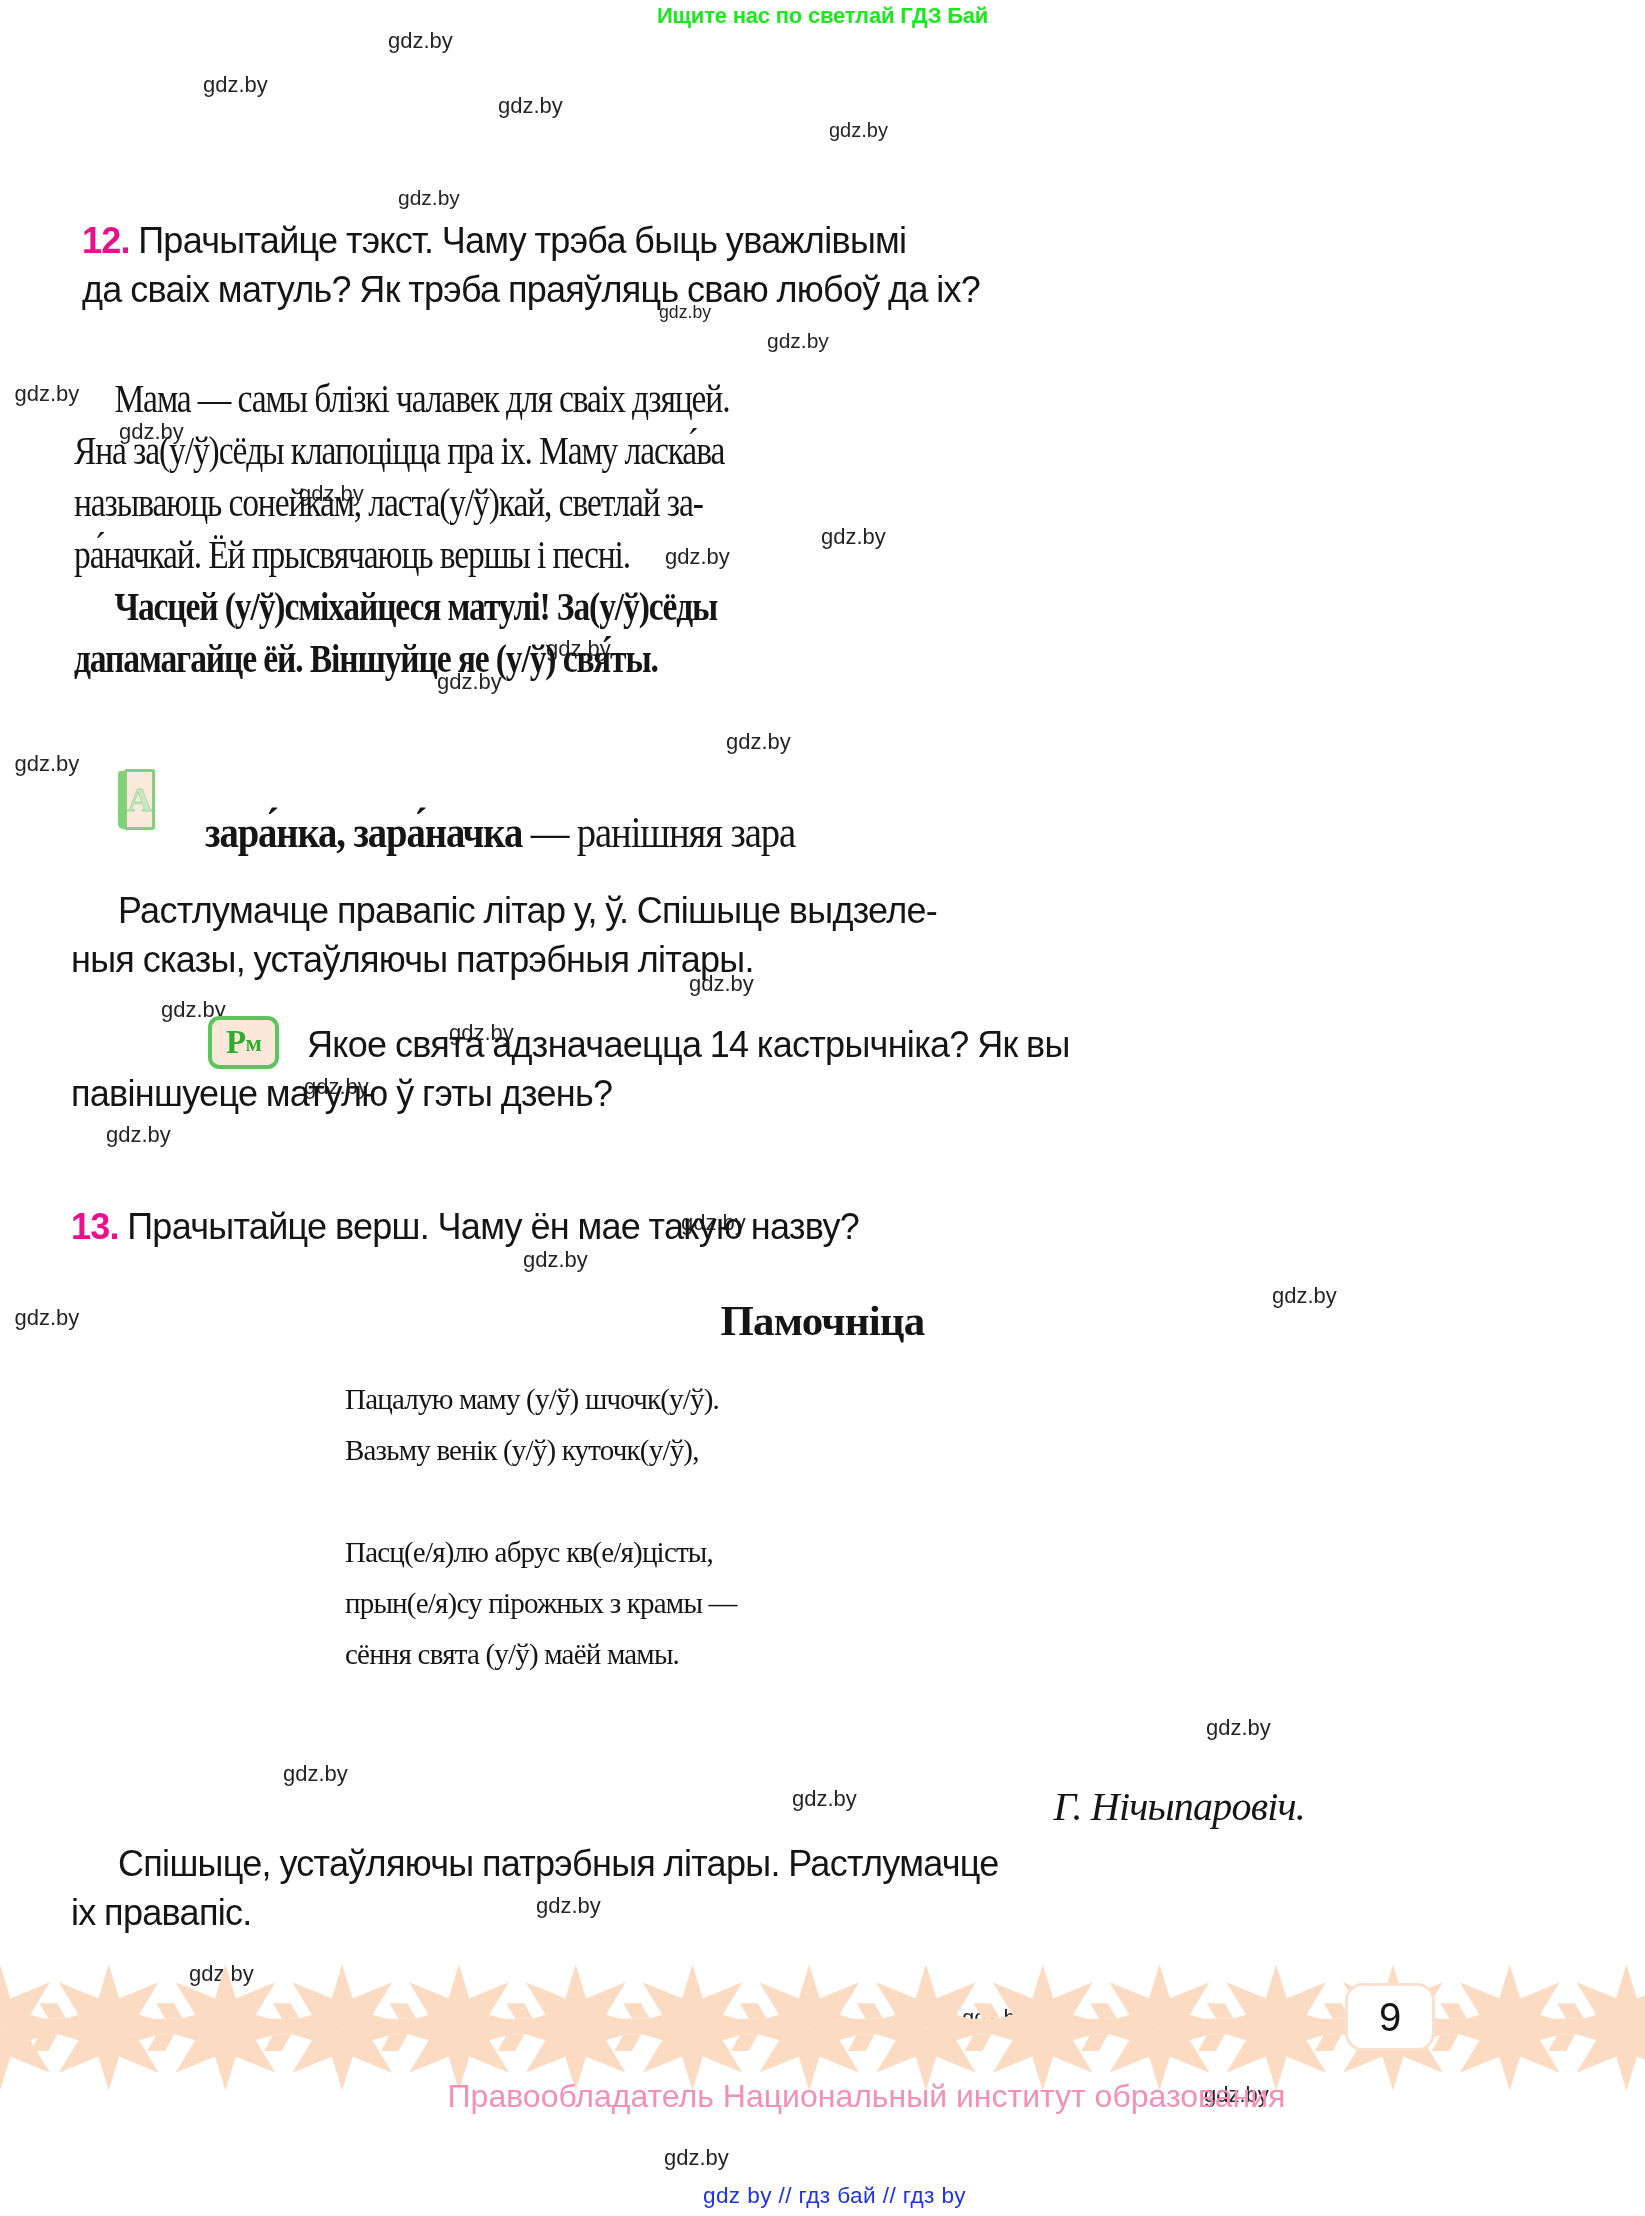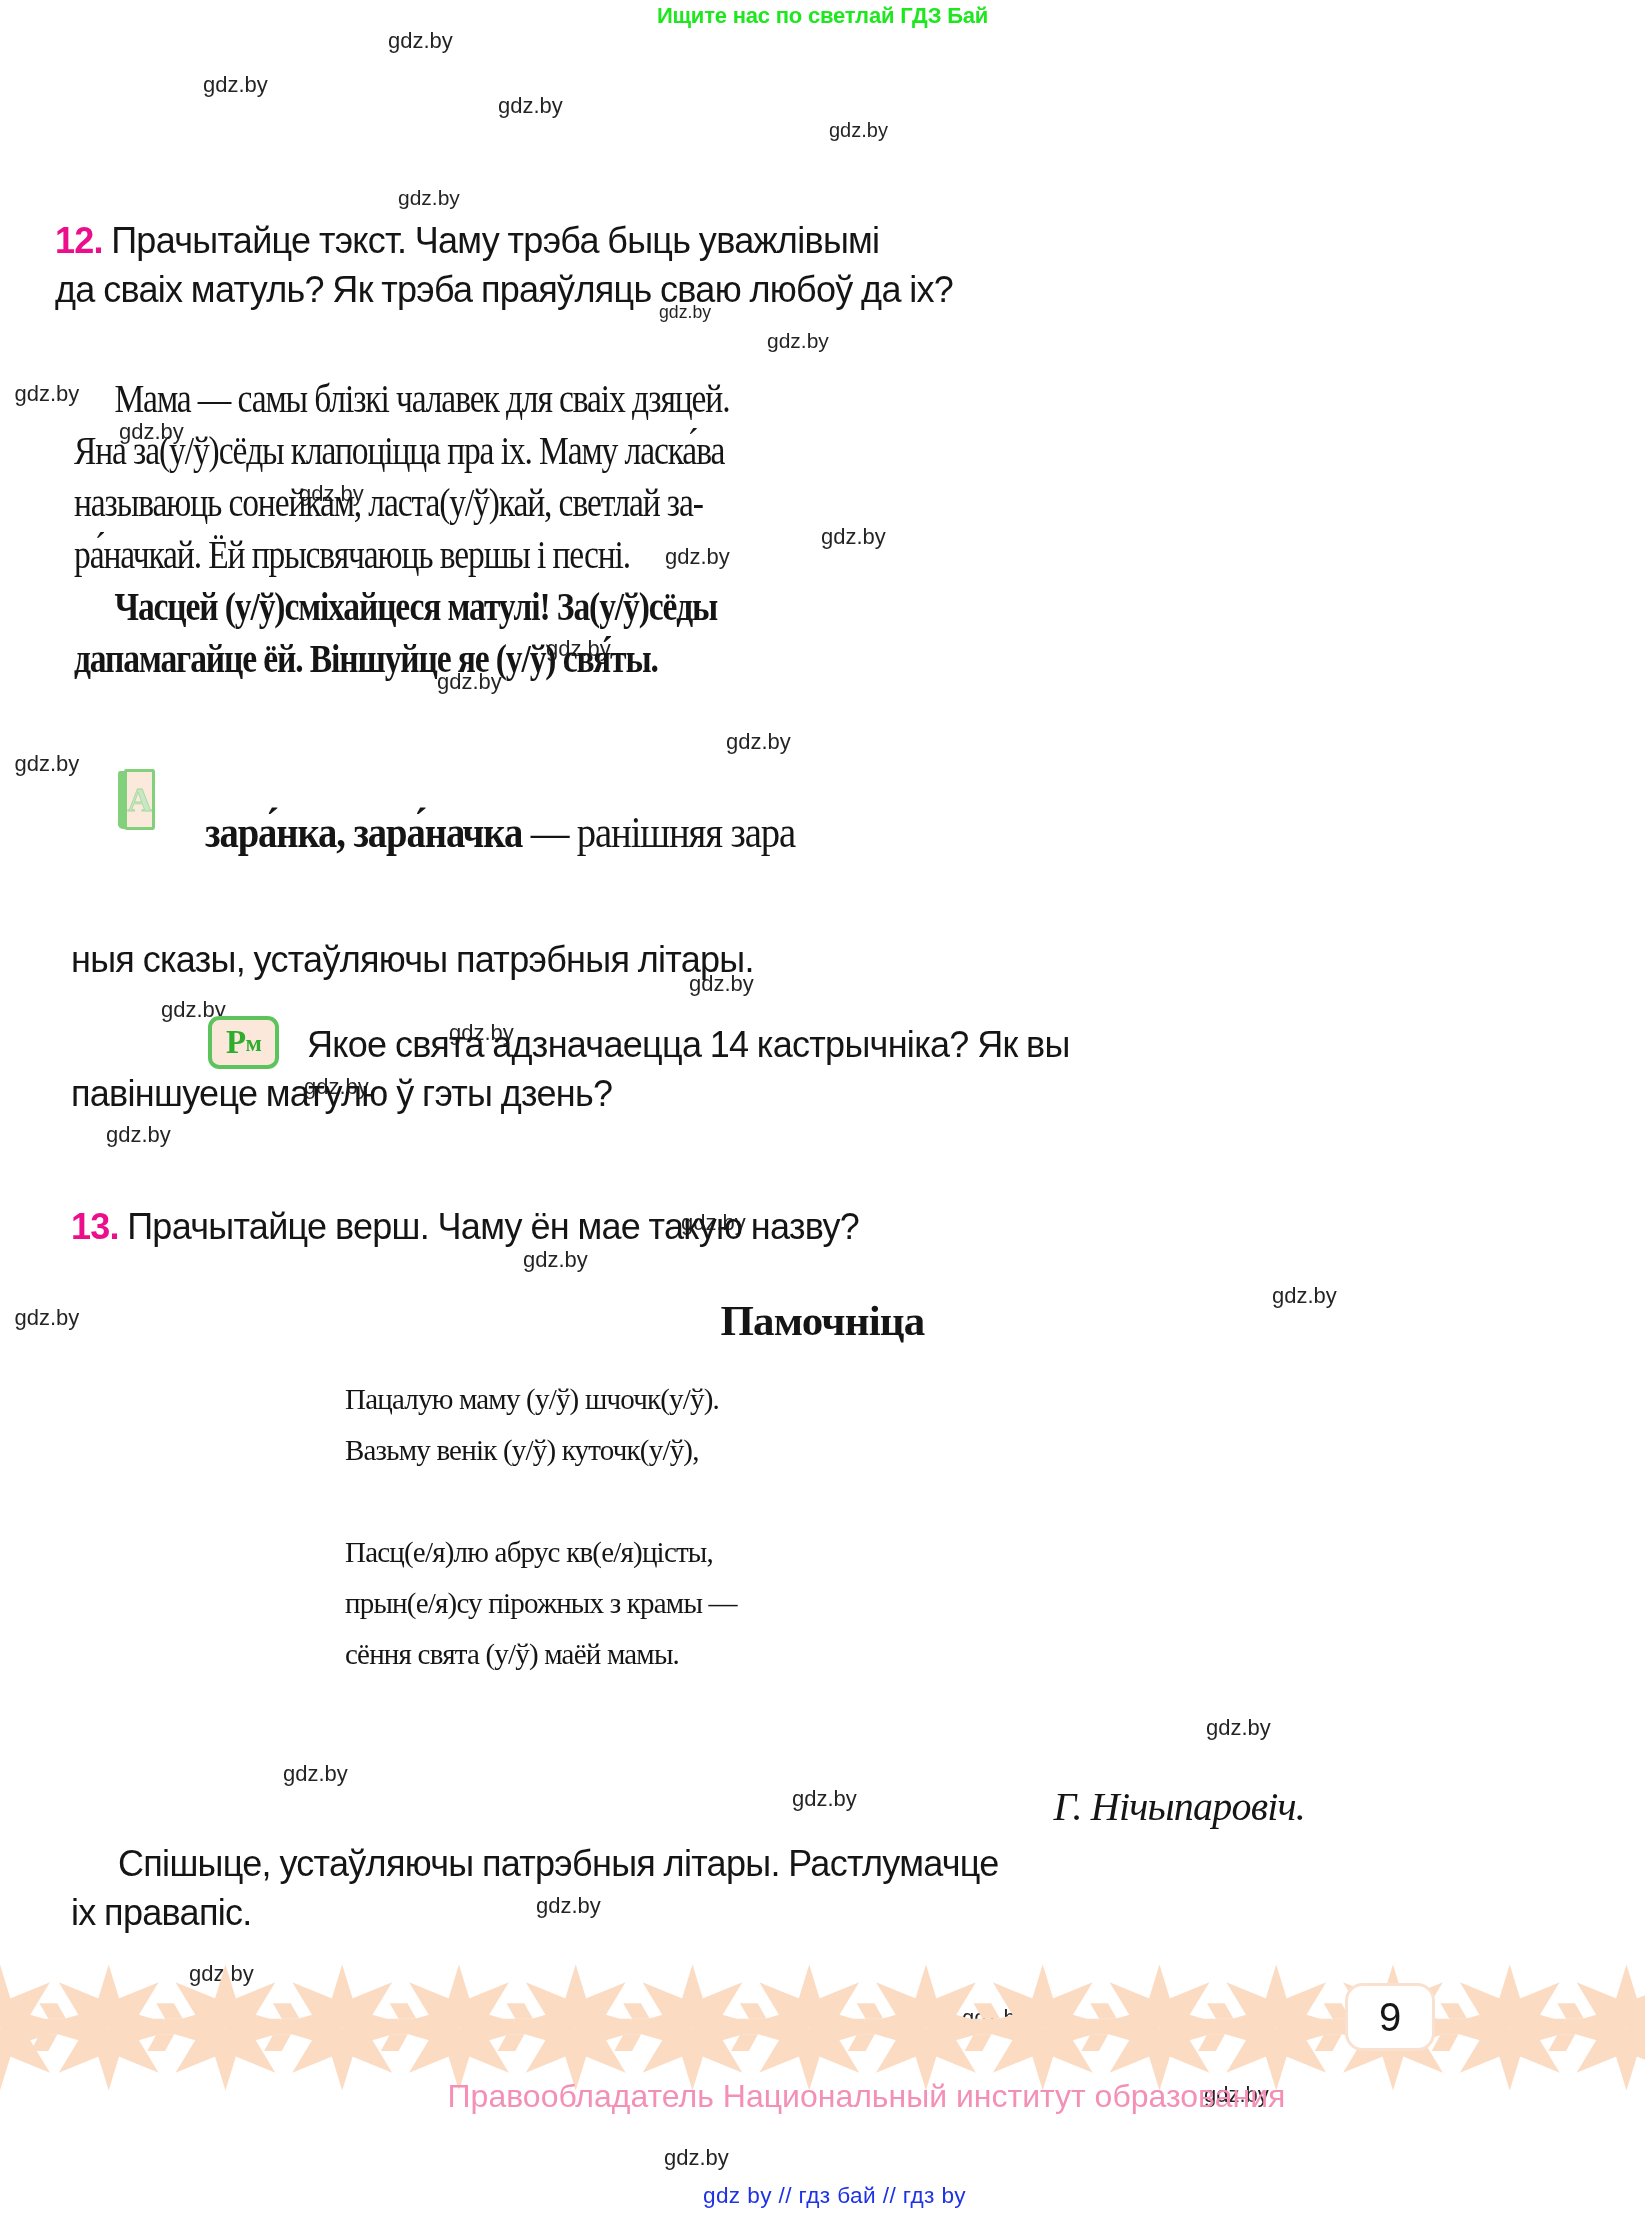--- a/index.html
+++ b/index.html
@@ -202,21 +202,21 @@
   <div class="wm" style="left:726px;  top:729px; font-size:22px;">gdz.by</div>
   <div class="wm" style="left:14.5px;   top:751px; font-size:22px;">gdz.by</div>
   <div class="wm" style="left:689px;  top:971px; font-size:22px;">gdz.by</div>
   <div class="wm" style="left:161px;  top:997px; font-size:22px;">gdz.by</div>
   <div class="wm" style="left:449px;  top:1020px; font-size:22px;">gdz.by</div>
   <div class="wm" style="left:304px;  top:1074px; font-size:22px;">gdz.by</div>
   <div class="wm" style="left:106px;  top:1122px; font-size:22px;">gdz.by</div>
   <div class="wm" style="left:681px;  top:1210px; font-size:22px;">gdz.by</div>
   <div class="wm" style="left:523px;  top:1247px; font-size:22px;">gdz.by</div>
 
-  <div class="sans-blk" style="left:55px; top:216px; width:1530px;">
+  <div class="sans-blk" style="left:82px; top:216px; width:1530px;">
     <span class="ex-num">12.</span>
     <span>Прачытайце тэкст. Чаму трэба быць уважлівымі</span><br>
     <span>да сваіх матуль? Як трэба праяўляць сваю любоў да іх?</span>
   </div>
 
   <div class="serif-blk" style="left:74px; top:373px; width:1530px; font-size:39px; line-height:52px;">
     <span class="narrow"><span class="ind"></span><span>Мама — самы блізкі чалавек для сваіх дзяцей.</span></span><br>
     <span class="narrow"><span>Яна за(у/ў)сёды клапоціцца пра іх. Маму ласка́ва</span></span><br>
     <span class="narrow"><span>называюць сонейкам, ласта(у/ў)кай, светлай за-</span></span><br>
     <span class="narrow"><span>ра́начкай. Ёй прысвячаюць вершы і песні.</span></span>
@@ -234,21 +234,21 @@
   </div>
   <div class="serif-blk" style="left:205px; top:776px; width:1369px; font-size:45px; line-height:48px;margin-top:32px;">
     <span class="narrow">
       <span class="bold">зара́нка, зара́начка</span>
       <span>—</span>
       <span>ранішняя зара</span>
     </span>
   </div>
 
   <div class="sans-blk" style="left:71px; top:886px; width:1530px;">
-    <span class="ind"></span><br>
+    <span class="ind"></span><span>Растлумачце правапіс літар у, ў. Спішыце выдзеле-</span><br>
     <span>ныя сказы, устаўляючы патрэбныя літары.</span>
   </div>
 
   <div class="rm-badge" style="left:208px; top:1016px;">
     <span>Р</span>
       <span class="sm">м</span>
   </div>
   <div class="sans-blk" style="left:307px; top:1020px; width:1321px;">Якое свята адзначаецца 14 кастрычніка? Як вы</div>
   <div class="sans-blk" style="left:71px; top:1069px; width:1530px;">павіншуеце матулю ў гэты дзень?</div>
 

